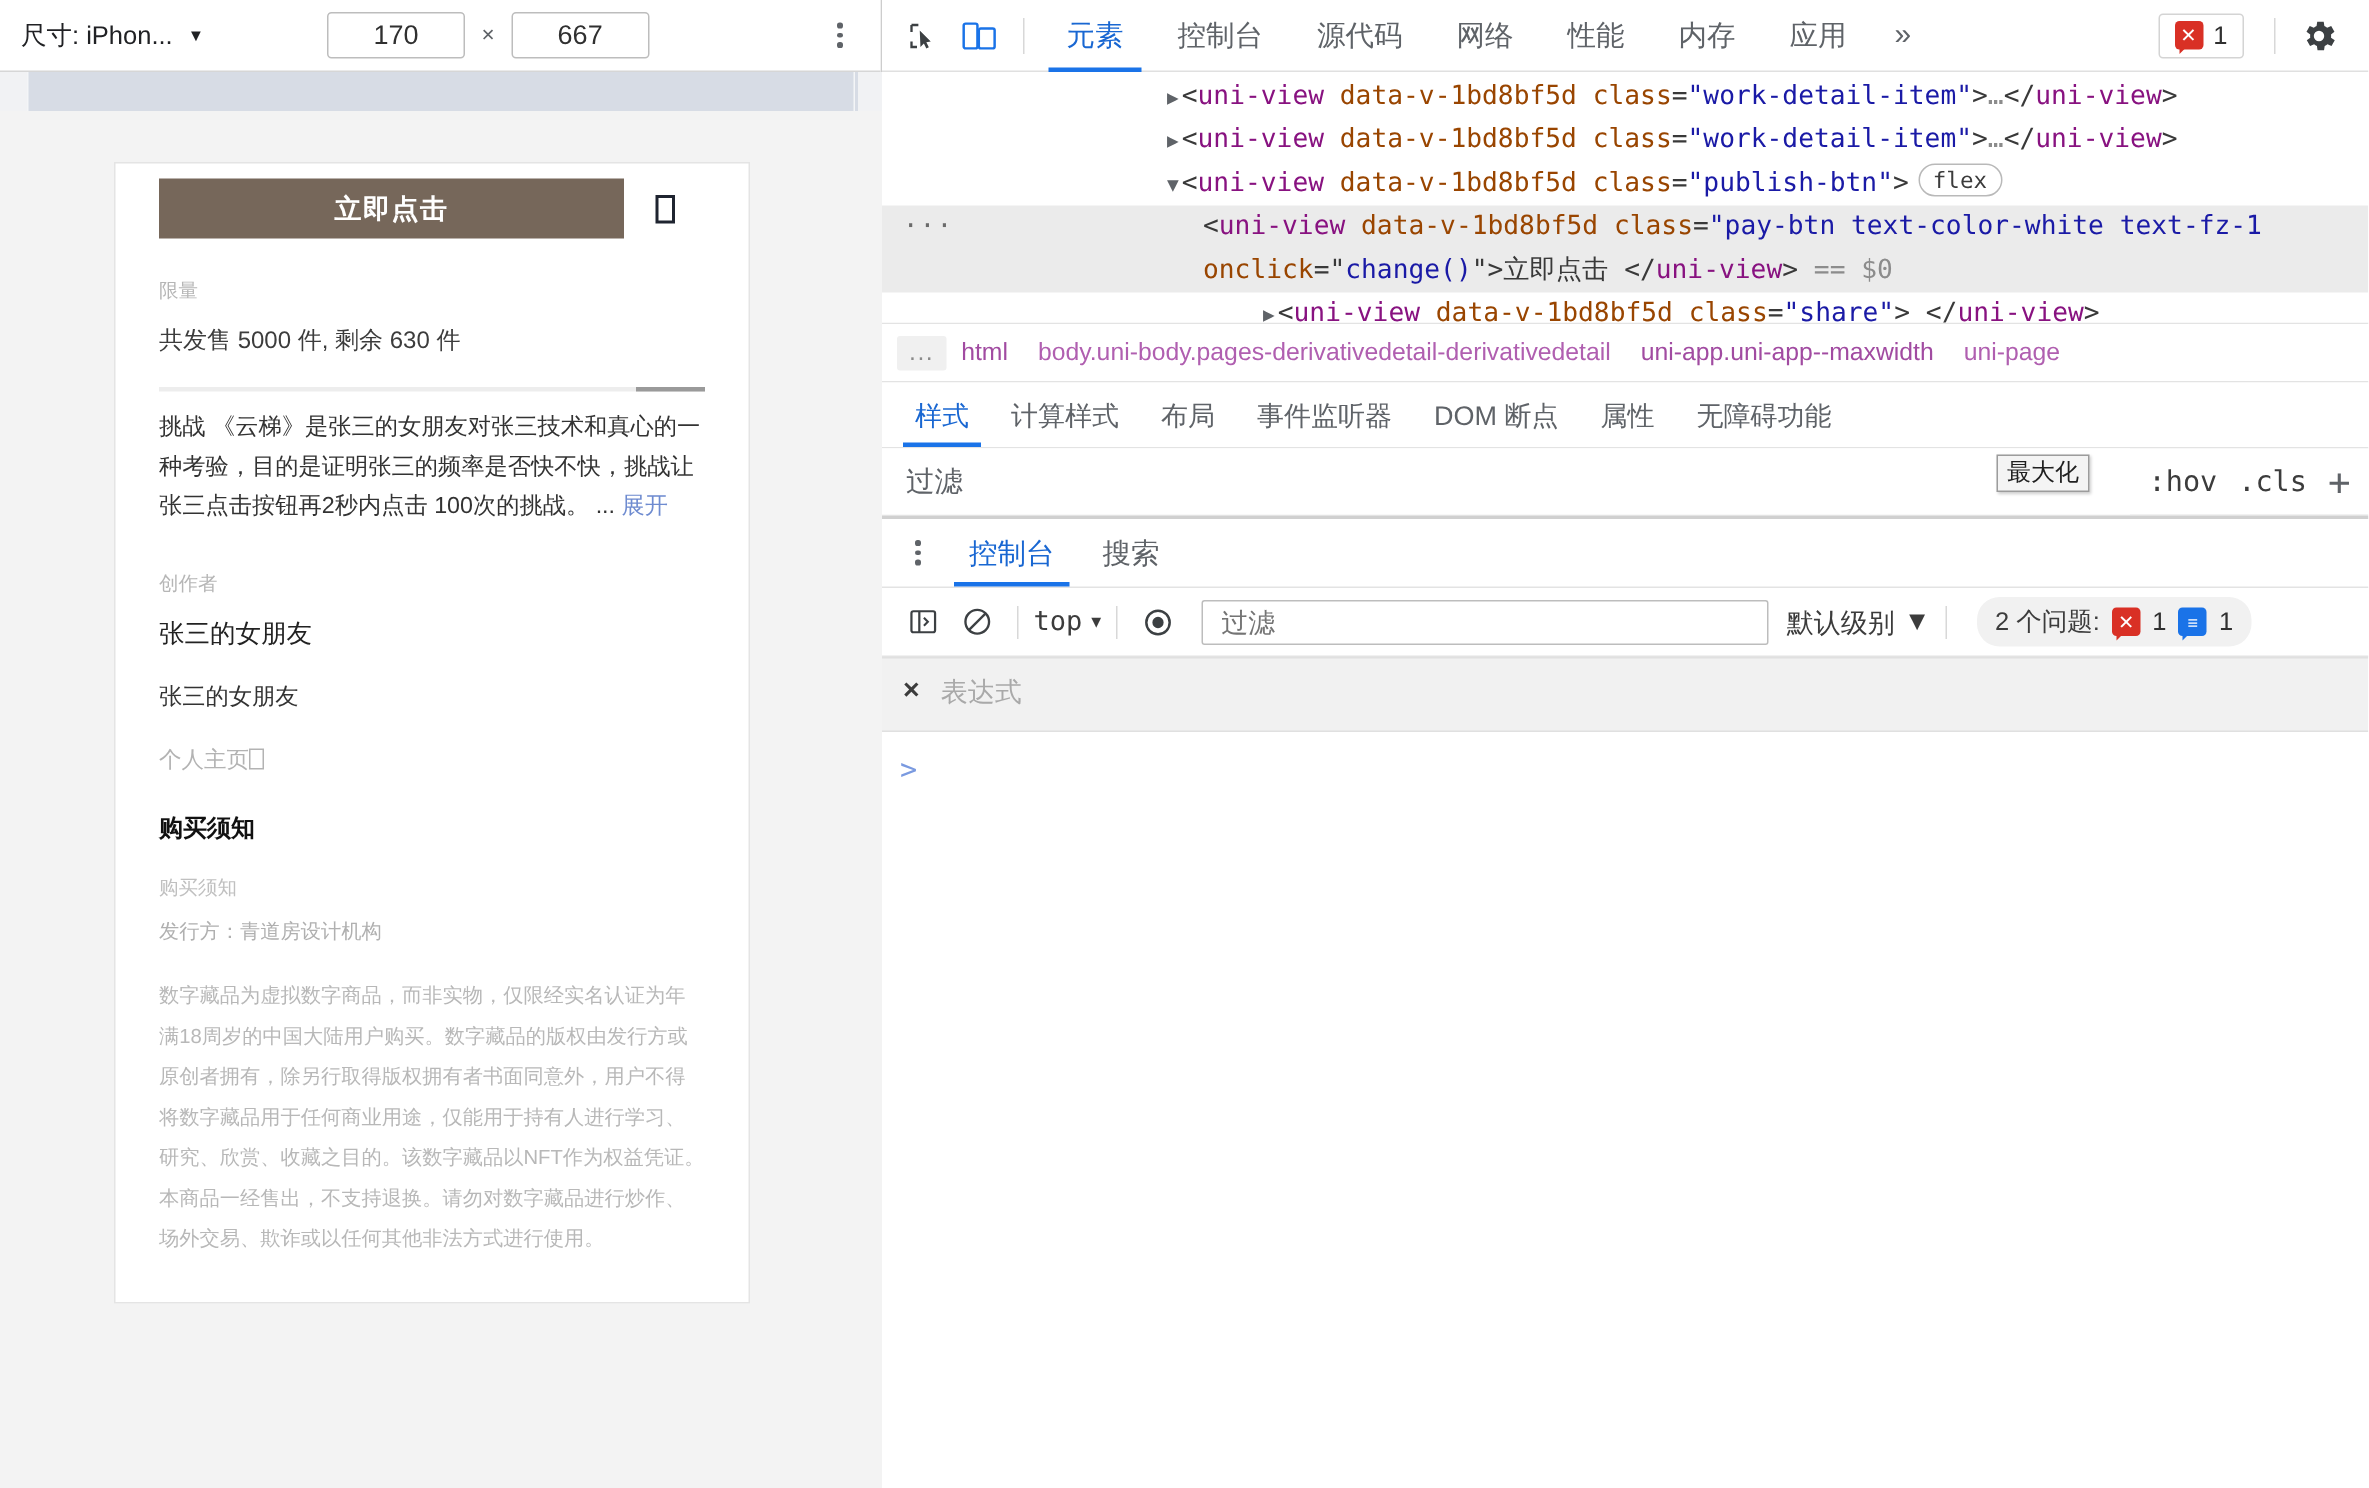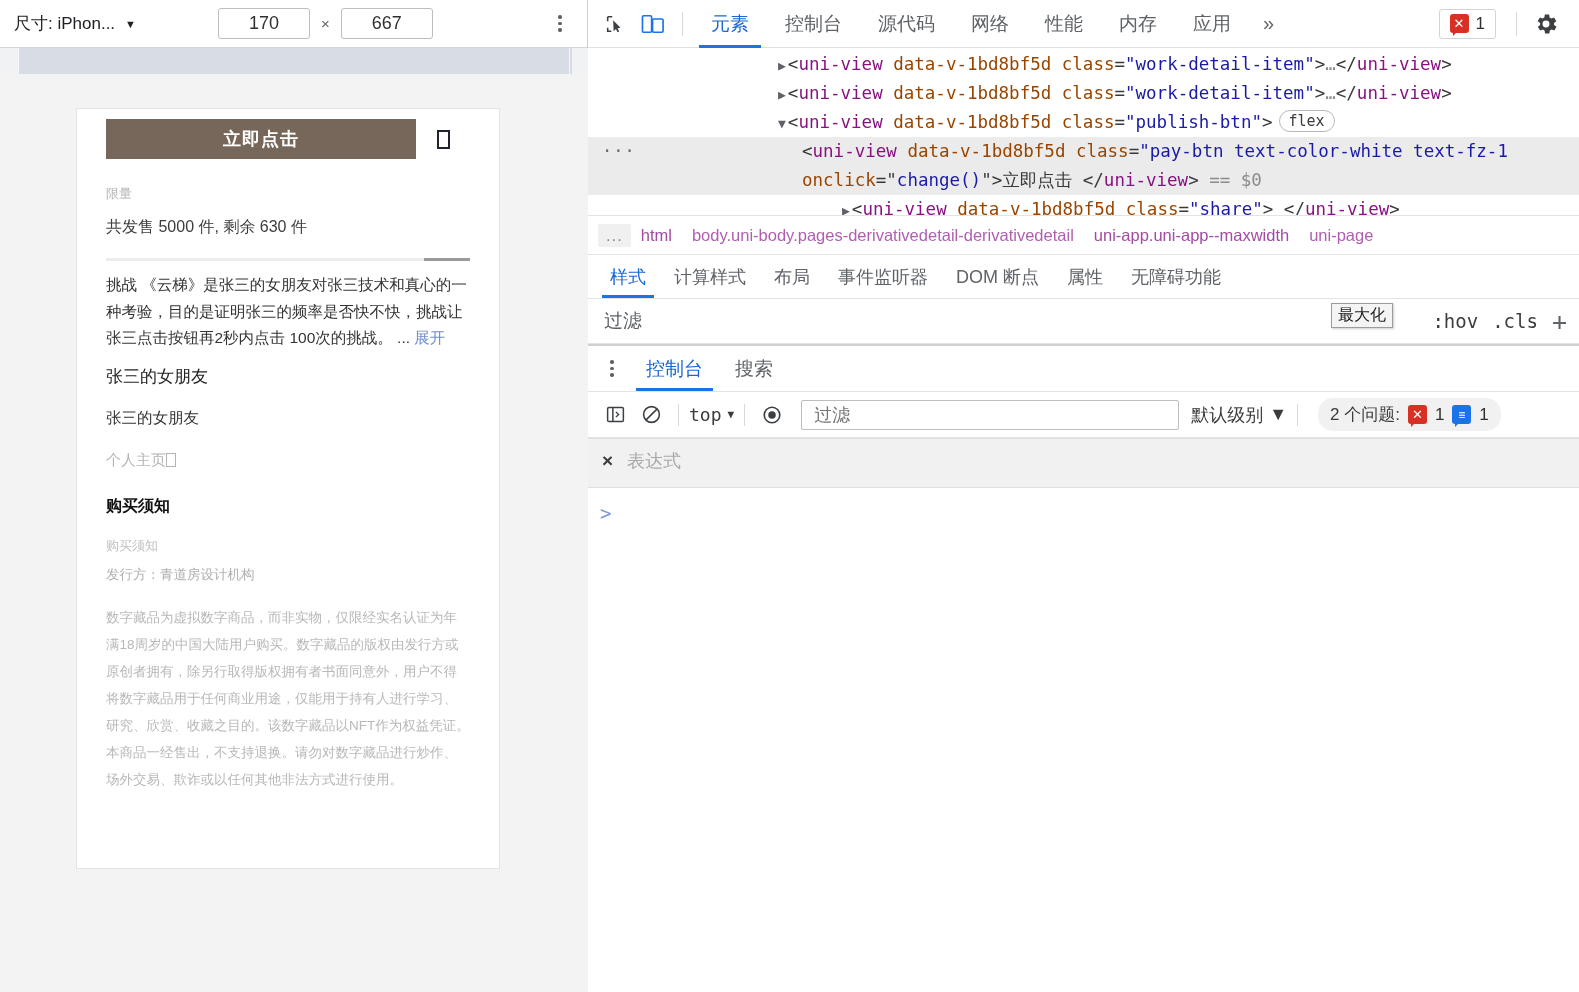--- a/index.html
+++ b/index.html
@@ -381,20 +381,21 @@
 
           <div class="label-muted">限量</div>
           <div class="line-normal">共发售 5000 件, 剩余 630 件</div>
 
           <div class="progress-wrap">
             <div class="progress-fill" style="width: 12.6%;"></div>
           </div>
 
           <div class="desc-p"><span>挑战 《云梯》是张三的女朋友对张三技术和真心的一种考验，目的是证明张三的频率是否快不快，挑战让张三点击按钮再2秒内点击 100次的挑战。 ...</span> <span class="expand-link">展开</span></div>
 
+          <div class="sec-label">创作者</div>
           <div class="creator-name">张三的女朋友</div>
           <div class="creator-sub">张三的女朋友</div>
           <div class="homepage"><span>个人主页</span><span class="tofu-gray"></span></div>
 
           <div class="h-bold">购买须知</div>
           <div class="notice-label">购买须知</div>
           <div class="notice-issuer">发行方：青道房设计机构</div>
           <div class="notice-body">数字藏品为虚拟数字商品，而非实物，仅限经实名认证为年满18周岁的中国大陆用户购买。数字藏品的版权由发行方或原创者拥有，除另行取得版权拥有者书面同意外，用户不得将数字藏品用于任何商业用途，仅能用于持有人进行学习、研究、欣赏、收藏之目的。该数字藏品以NFT作为权益凭证。本商品一经售出，不支持退换。请勿对数字藏品进行炒作、场外交易、欺诈或以任何其他非法方式进行使用。</div>
 
         </div>

